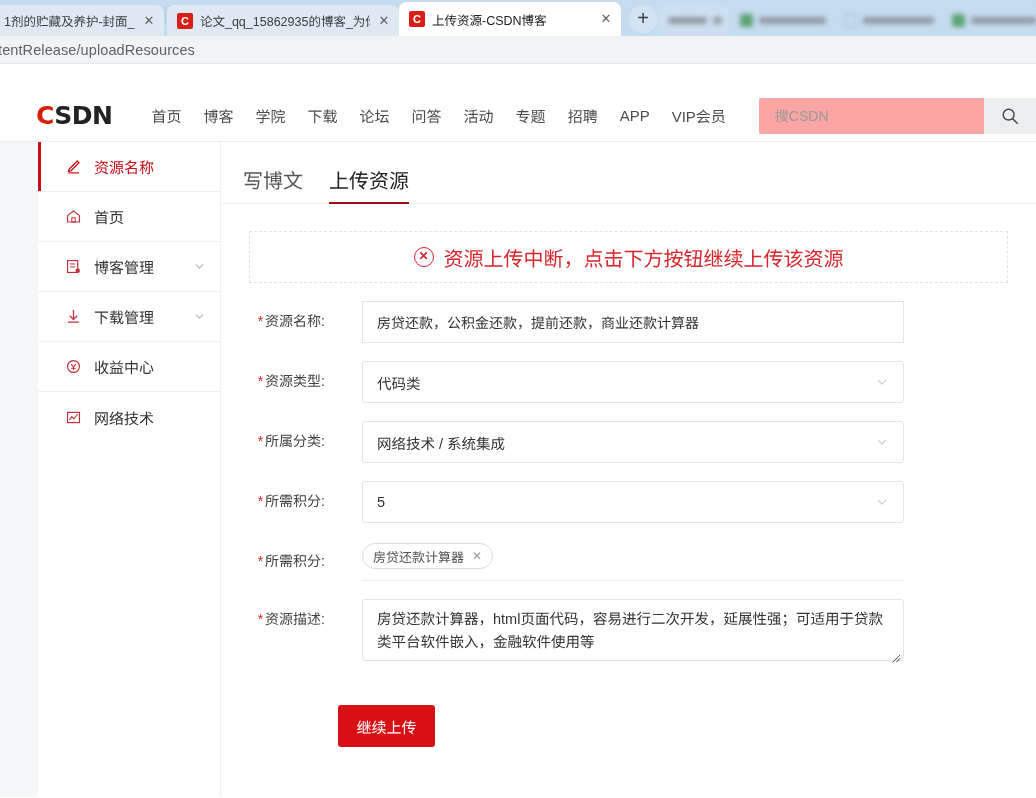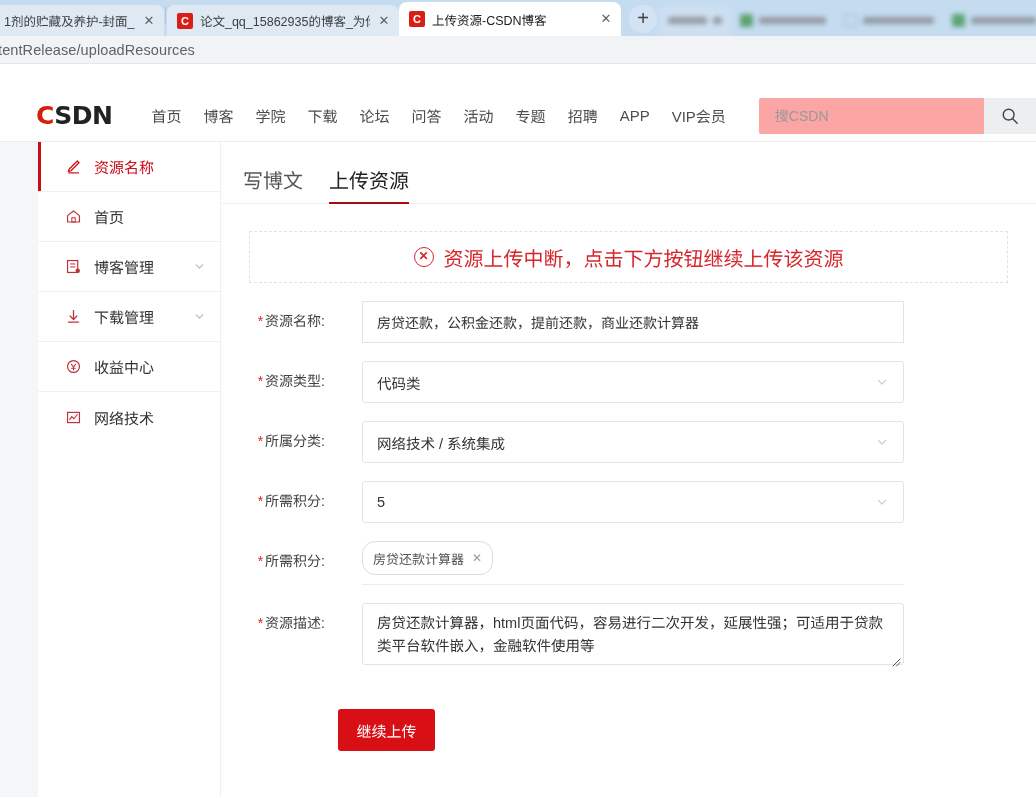--- a/index.html
+++ b/index.html
@@ -374,21 +374,21 @@
     padding-bottom: 9px;
     min-height: 40px;
     display: flex;
     align-items: center;
     gap: 8px;
   }
   .tag {
     display: inline-flex;
     align-items: center;
     gap: 8px;
-    height: 34px;
+    height: 26px;
     border: 1px solid #dcdcdc;
     border-radius: 13px;
     padding: 0 10px;
     font-size: 13px;
     color: #555555;
     background: #fff;
   }
   .tag-x {
     color: #9a9a9a;
     font-size: 12px;

